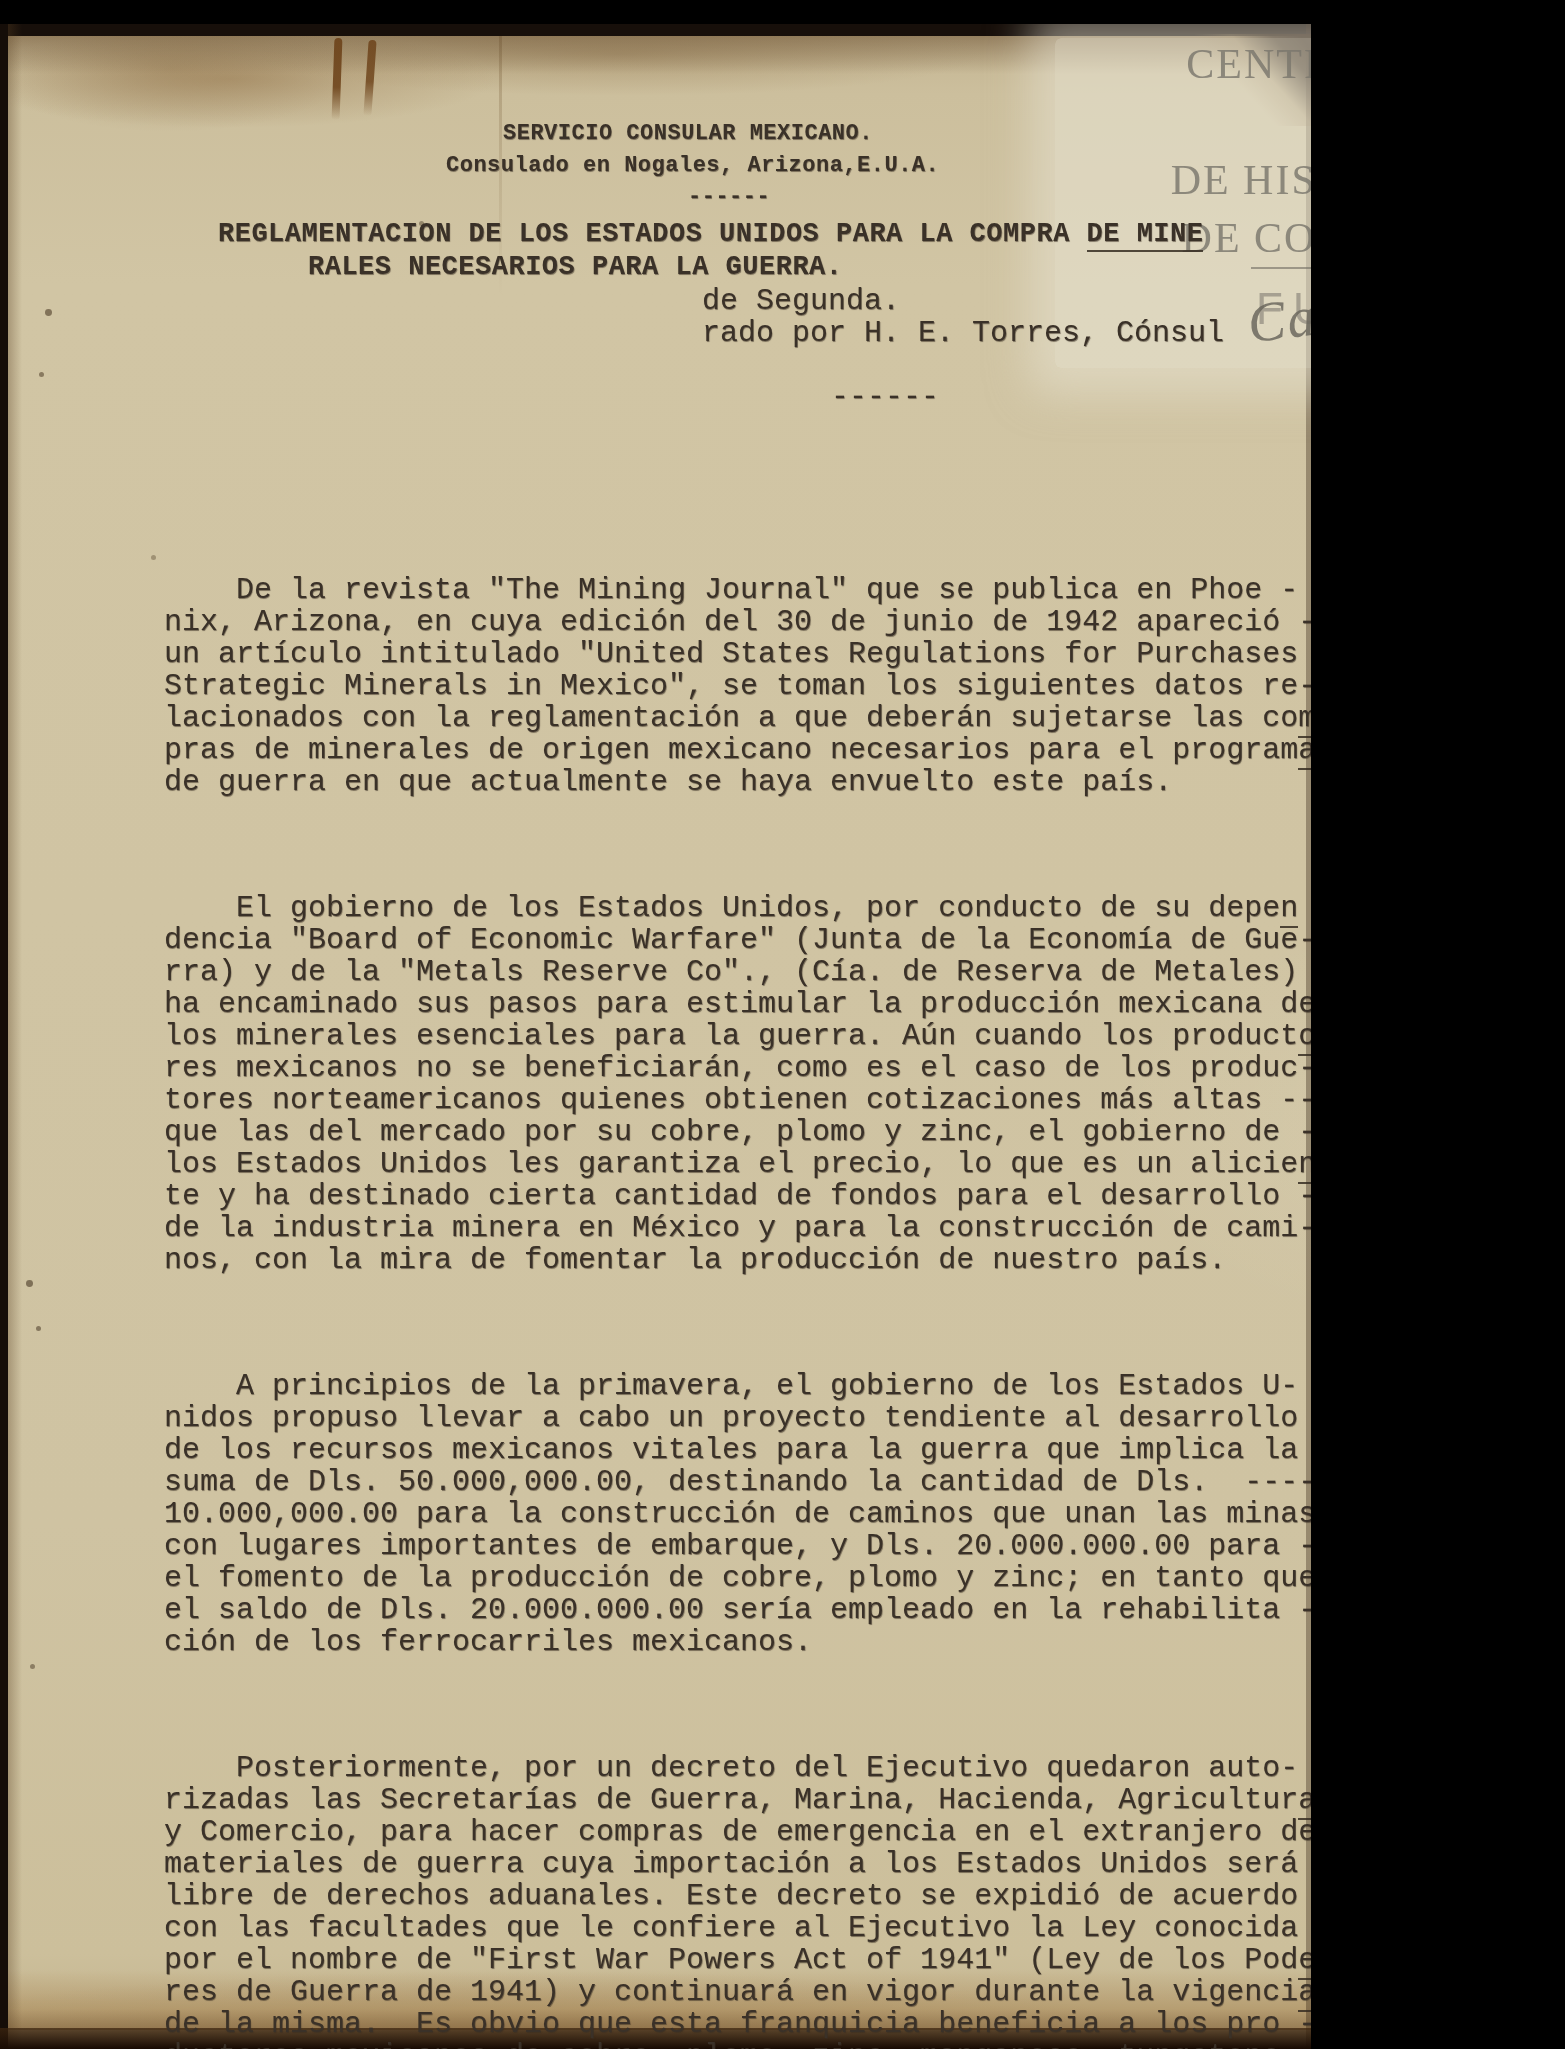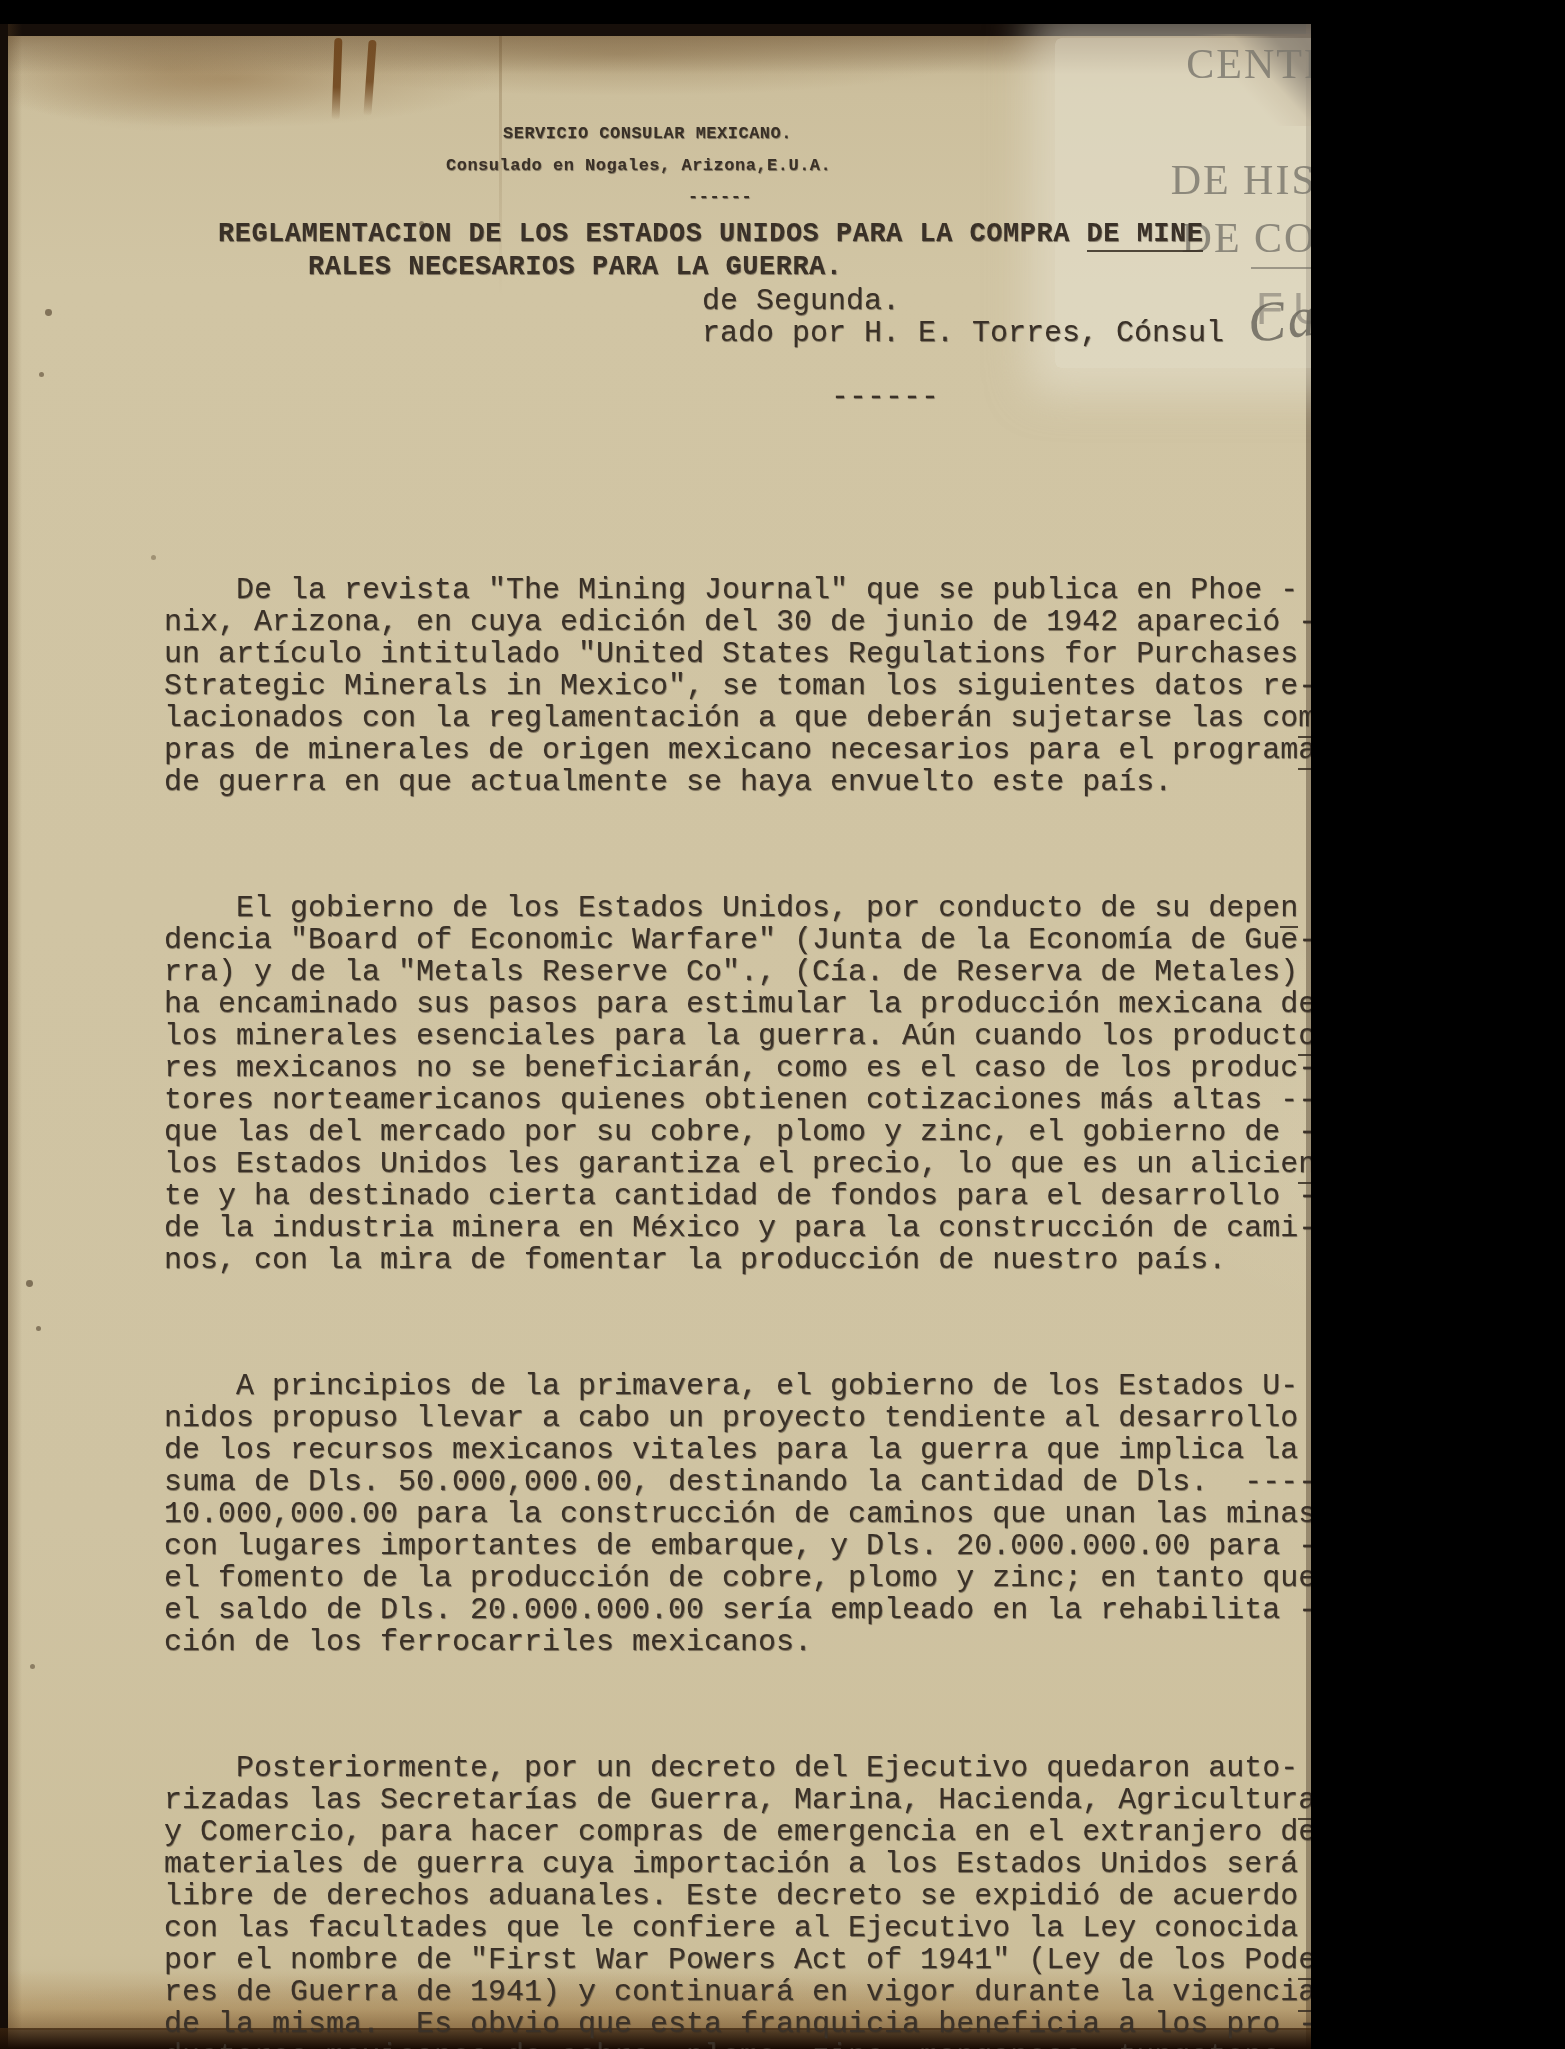--- a/index.html
+++ b/index.html
@@ -13,21 +13,21 @@
       radial-gradient(ellipse 900px 90px at 520px 2010px, rgba(150,115,68,.38), transparent 70%),
       radial-gradient(ellipse 500px 300px at 1450px 1100px, rgba(255,252,238,.10), transparent 70%),
       linear-gradient(180deg,#c2b28f 0px,#ccbf9d 70px,#d1c5a4 260px,#cfc3a2 1500px,#ccbf9b 1930px,#c4b48e 2000px);
     font-family:"Liberation Mono", monospace;
     color:#3a3128;
     margin-top:24px;
   }
   
   .tw{position:absolute;white-space:pre;text-shadow:0.6px 0.6px 0.7px rgba(56,46,34,.55);}
   .bold{font-weight:bold;}
-  .hsize{font-size:17px;line-height:30px;letter-spacing:.5px;}
+  .hsize{font-size:22px;line-height:30px;letter-spacing:.5px;}
   .tsize{font-size:27px;line-height:32px;letter-spacing:.5px;}
   .bsize{font-size:30px;line-height:32px;}
   .tline{white-space:pre;}
   .u{border-bottom:2px solid rgba(54,45,34,.85);padding-bottom:1px;}
   .para{margin:0;}
   .para + .para{margin-top:30px;}
   
   .wm-panel{position:absolute;left:1055px;top:14px;width:505px;height:330px;
     background:rgba(233,229,213,.55);box-shadow:0 0 40px 26px rgba(233,229,213,.5);border-radius:6px;}
   .wm-line{position:absolute;left:1060px;width:505px;text-align:center;

